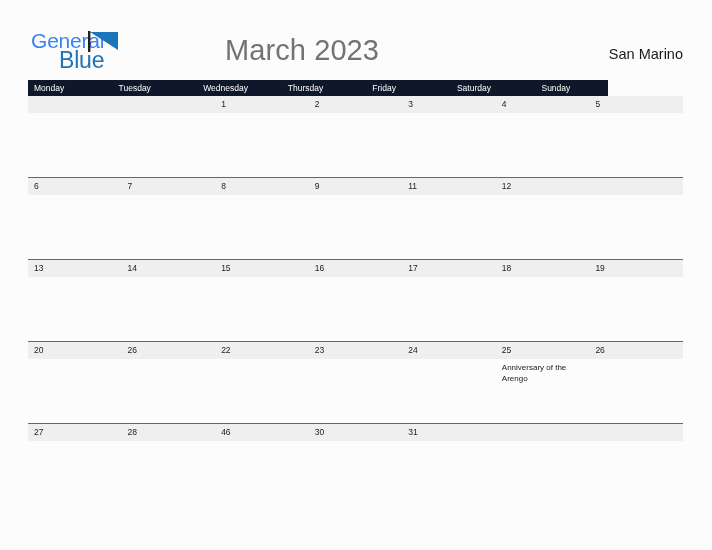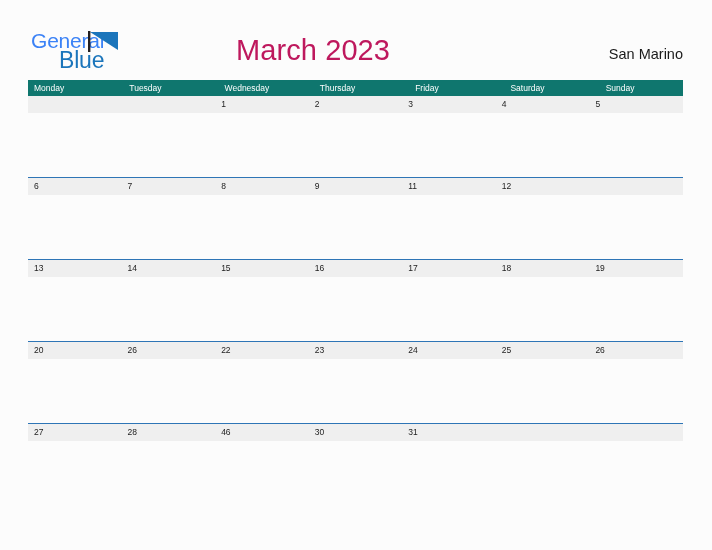--- a/index.html
+++ b/index.html
@@ -55,26 +55,26 @@
     left: 28px;
     top: 19px;
     font-size: 23px;
     color: #1b75bb;
     letter-spacing: -0.2px;
     font-family: "Liberation Sans", sans-serif;
   }
 
   .calendar-title {
     position: absolute;
-    left: 13px;
+    left: 2px;
     top: 34px;
     width: 600px;
     text-align: center;
     font-size: 29px;
-    color: #be185d;
+    color: #737373;
     font-weight: normal;
     letter-spacing: 0.1px;
     margin: 0;
     font-family: "Liberation Sans", sans-serif;
   }
 
   .region-label {
     position: absolute;
     right: 29px;
     top: 46px;
@@ -87,23 +87,23 @@
   
   .calendar {
     position: absolute;
     left: 28px;
     top: 80px;
     width: 655px;
   }
 
   .weekday-header {
     display: flex;
-    width: 655px;
+    width: 580px;
     height: 16px;
-    background: #0f766e;
+    background: #0f172a;
     gap: 12px;
   }
   .weekday-cell {
     width: 93.57px;
     height: 16px;
     line-height: 16px;
     color: #ffffff;
     font-size: 8.5px;
     padding-left: 6px;
     box-sizing: border-box;
@@ -263,20 +263,21 @@
       <div class="daynum-cell">24</div>
       <div class="daynum-cell">25</div>
       <div class="daynum-cell">26</div>
     </div>
     <div class="event-band">
       <div class="event-cell"></div>
       <div class="event-cell"></div>
       <div class="event-cell"></div>
       <div class="event-cell"></div>
       <div class="event-cell"></div>
+      <div class="event-cell">Anniversary of the Arengo</div>
       <div class="event-cell"></div>
     </div>
   </div>
 
   <div class="week-row last">
     <div class="daynum-band">
       <div class="daynum-cell">27</div>
       <div class="daynum-cell">28</div>
       <div class="daynum-cell">46</div>
       <div class="daynum-cell">30</div>

